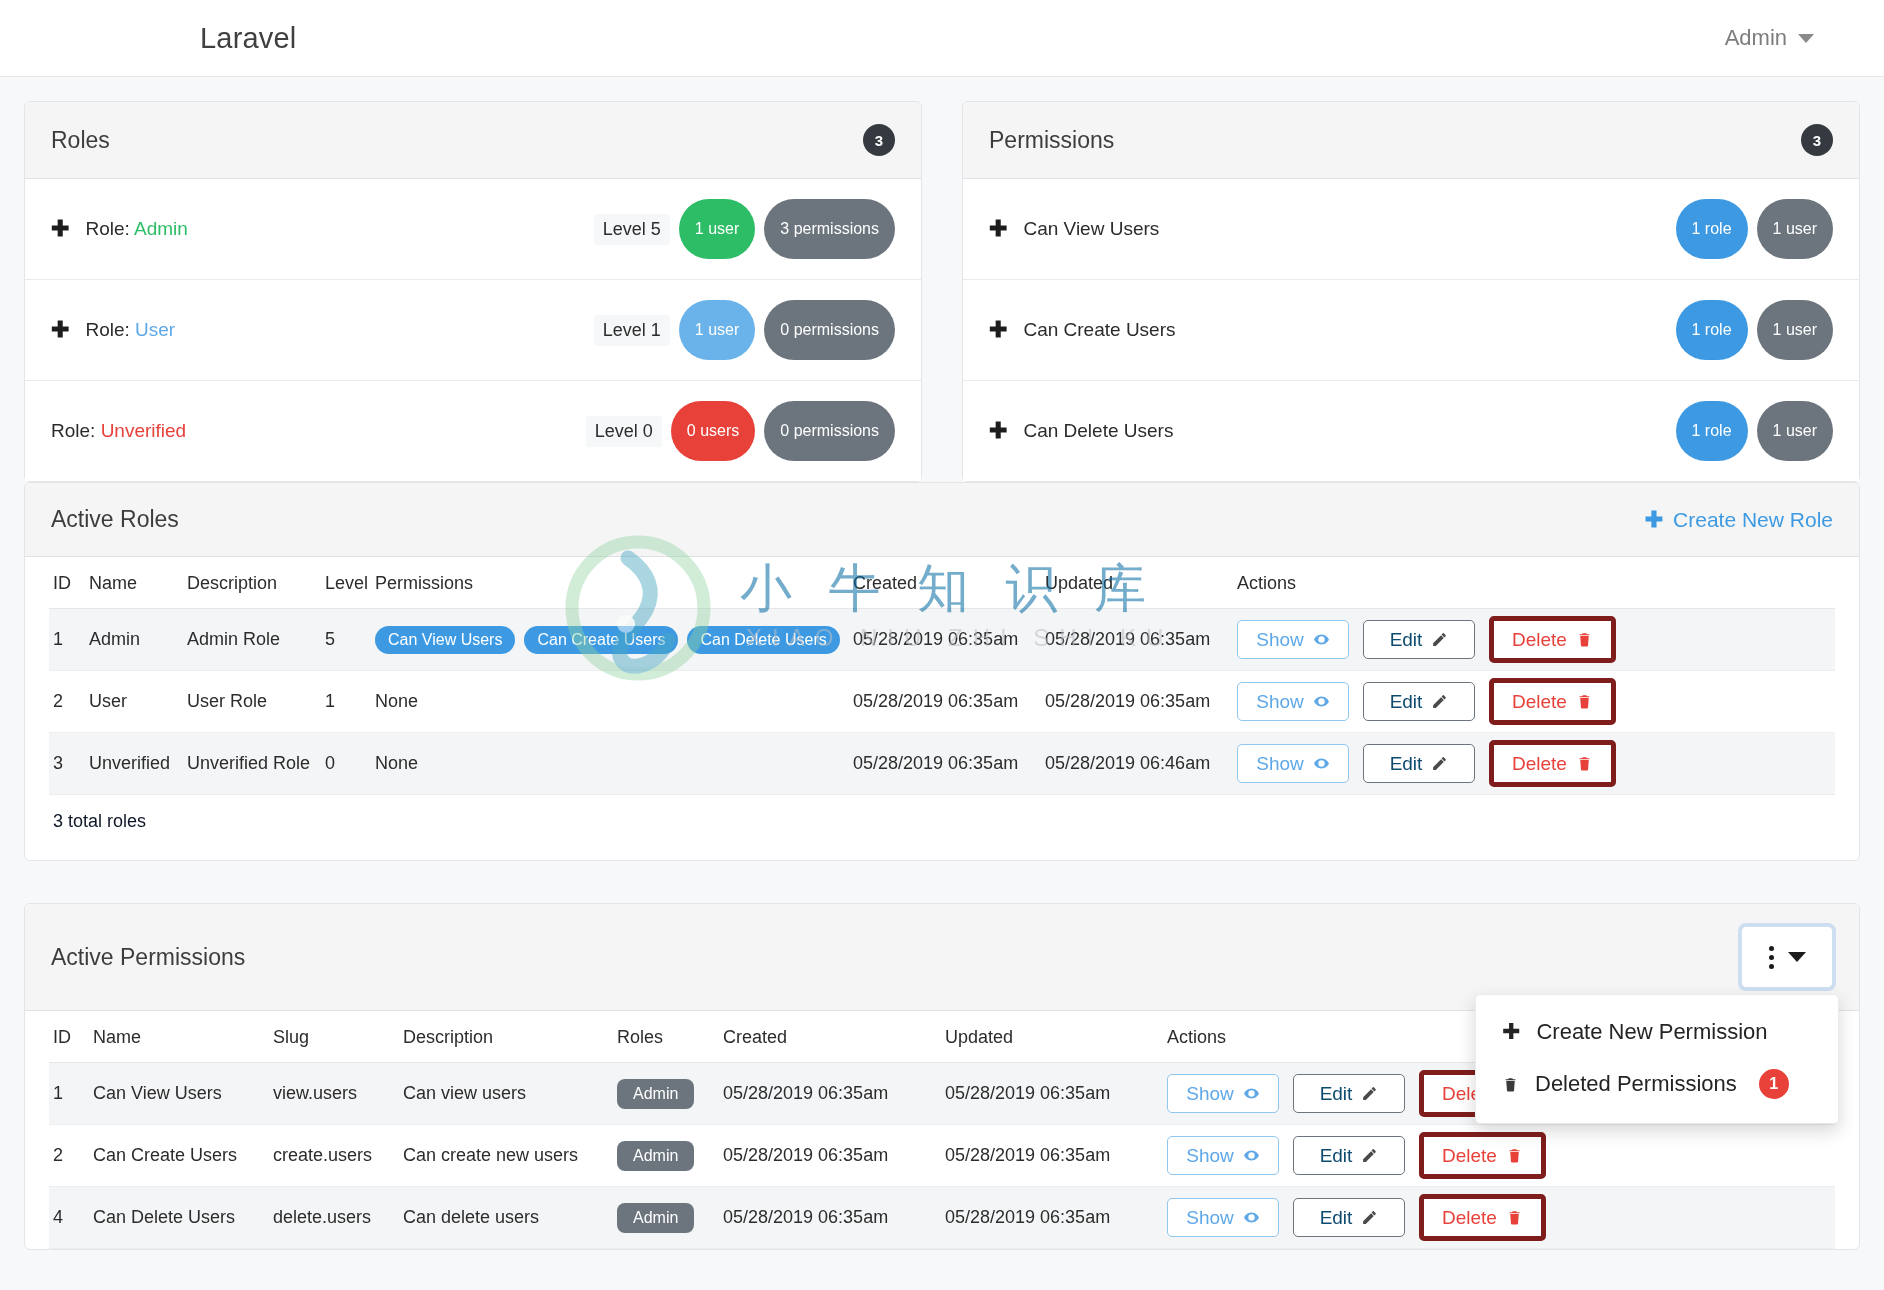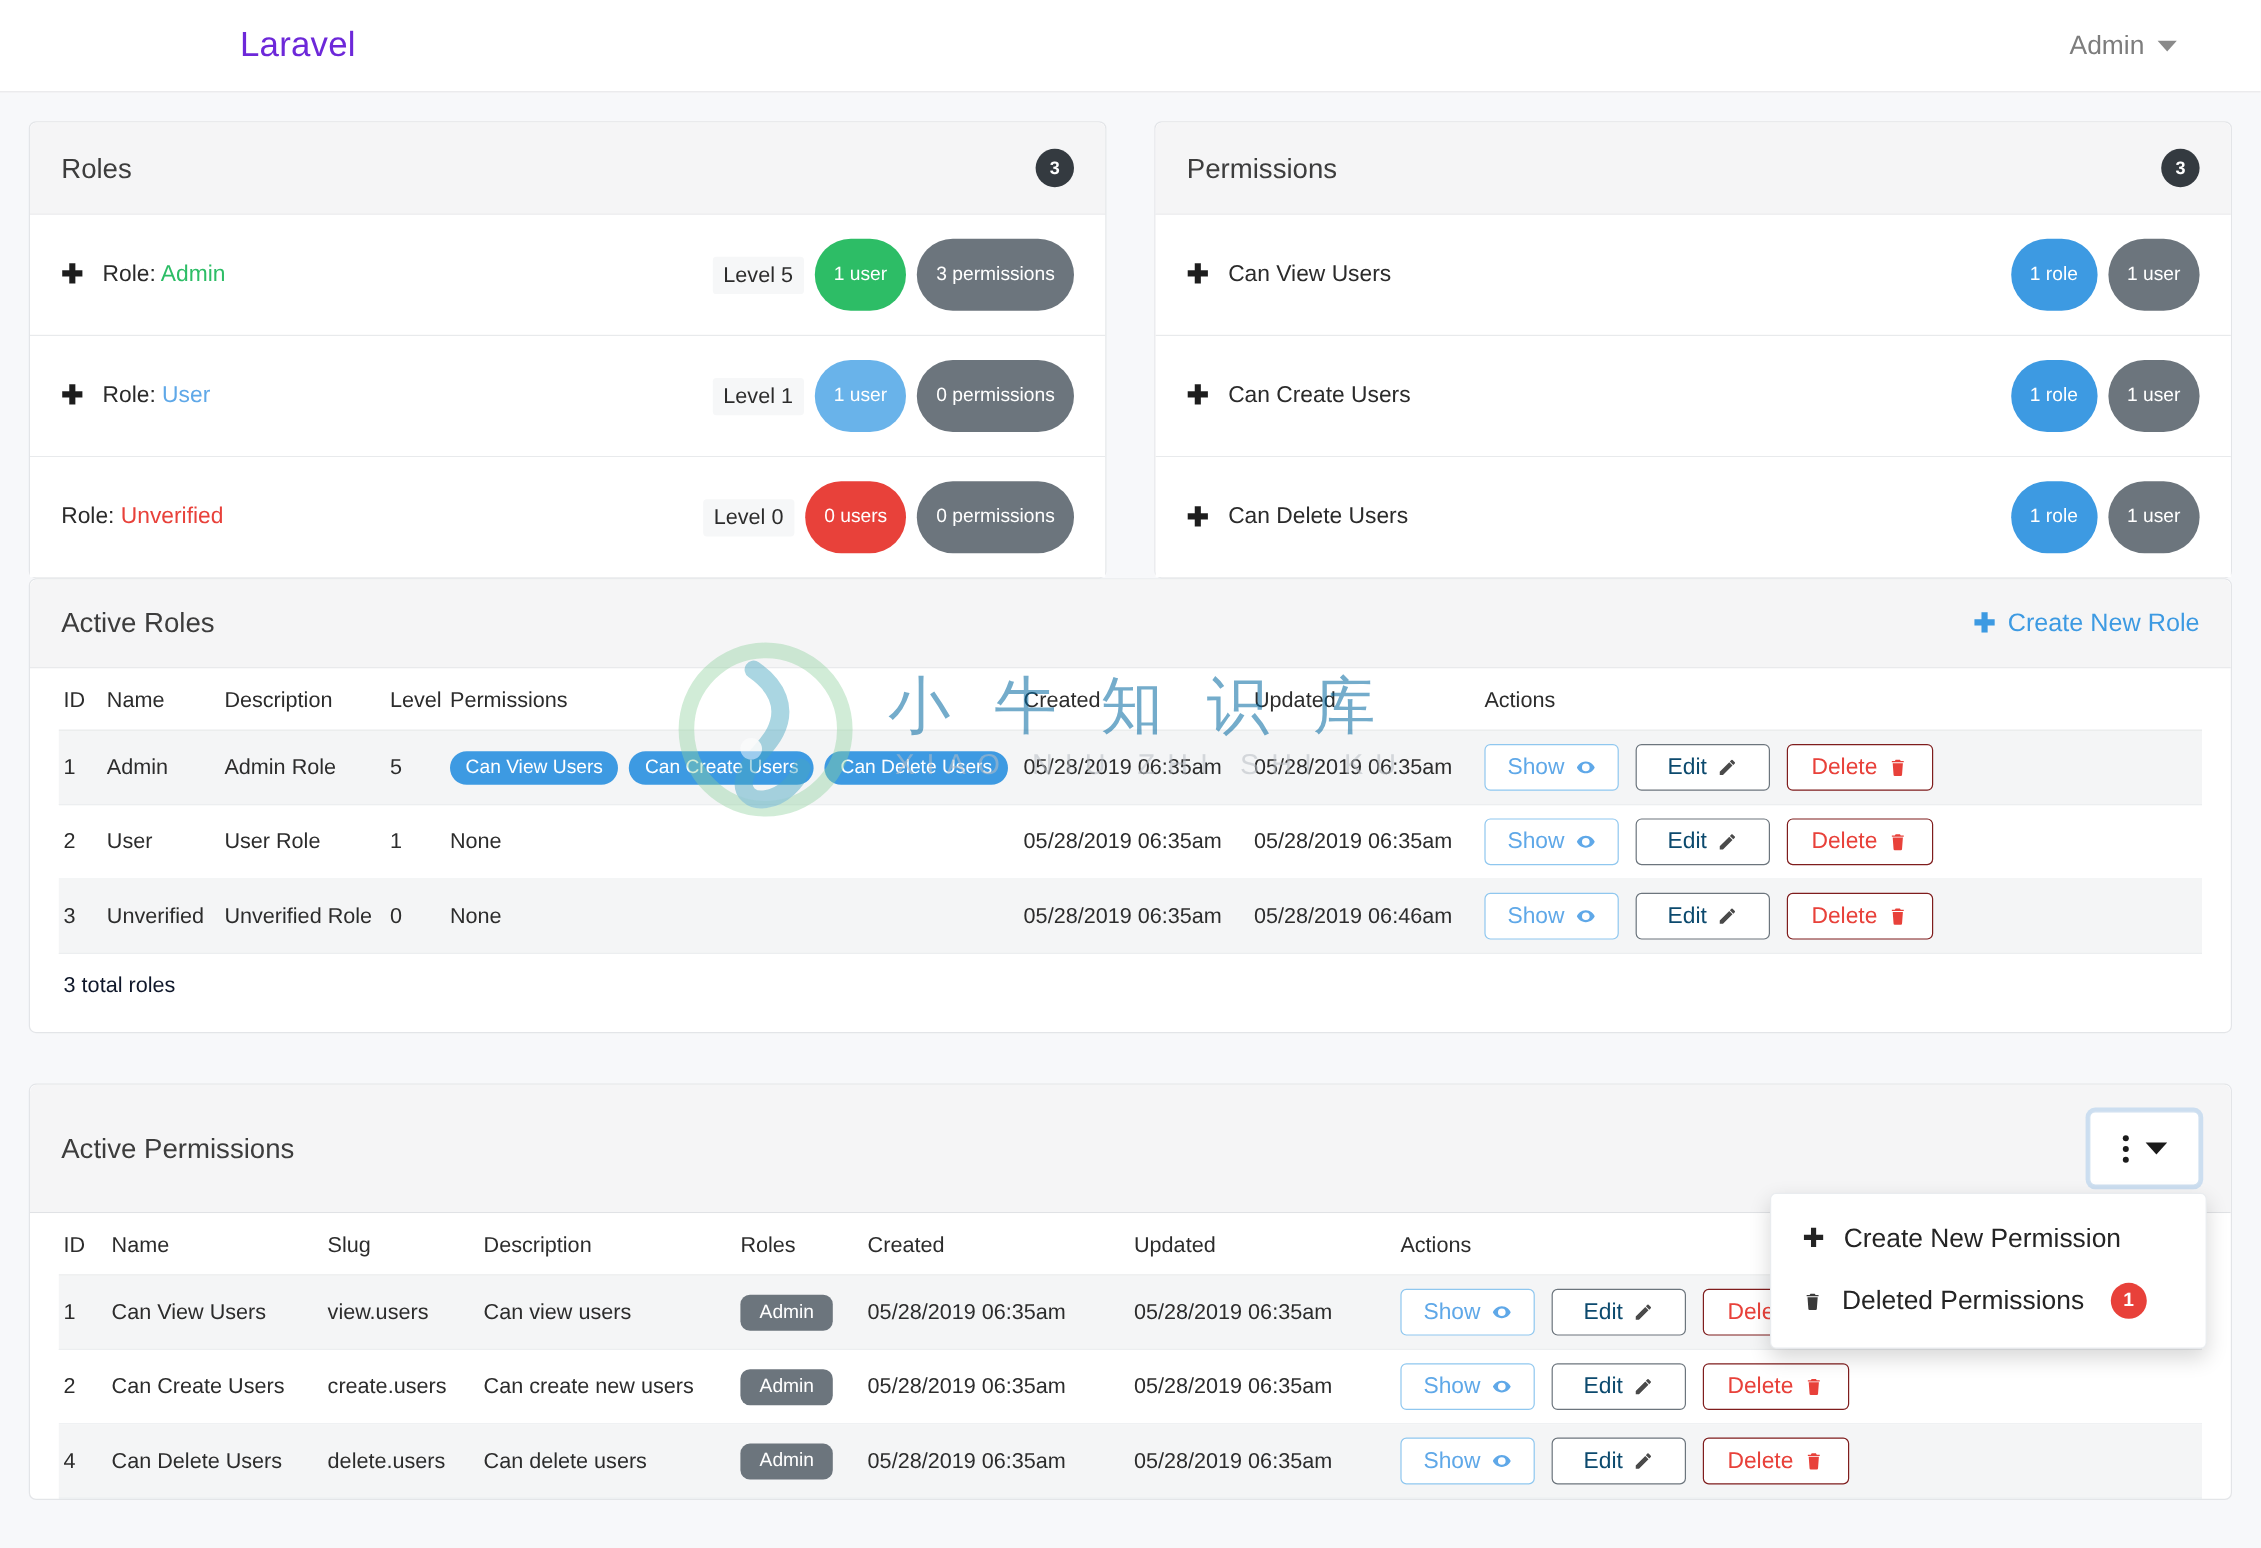--- a/index.html
+++ b/index.html
@@ -17,21 +17,21 @@
   .navbar {
     height: 77px;
     background: #ffffff;
     border-bottom: 1px solid #e6e7e9;
     display: flex;
     align-items: center;
     padding: 0 56px 0 200px;
   }
   .brand {
     font-size: 29px;
-    color: #6d28d9;
+    color: #404040;
     font-weight: 400;
     letter-spacing: .2px;
   }
   .nav-right {
     margin-left: auto;
     display: flex;
     align-items: center;
     gap: 11px;
     color: #7d7d7d;
     font-size: 22px;
@@ -211,21 +211,21 @@
     font-size: 19px;
     padding: 9px 18px;
     display: inline-flex;
     align-items: center;
     gap: 9px;
     line-height: 1;
     white-space: nowrap;
   }
   .btn-show   { border: 1px solid #8fc7ef; color: #5fa8e8; min-width: 112px; justify-content: center; }
   .btn-edit   { border: 1px solid #6c757d; color: #0c4a6e; min-width: 112px; justify-content: center; }
-  .btn-delete { border: 1px solid #7f1d1d; color: #e8413a; min-width: 122px; justify-content: center; }
+  .btn-delete { border: 5px solid #7f1d1d; color: #e8413a; min-width: 122px; justify-content: center; }
 
   .ico { width: 17px; height: 17px; display: inline-block; }
 
   .link-create {
     margin-left: auto;
     color: #3d9ae2;
     font-size: 21px;
     display: inline-flex;
     align-items: center;
     gap: 10px;

